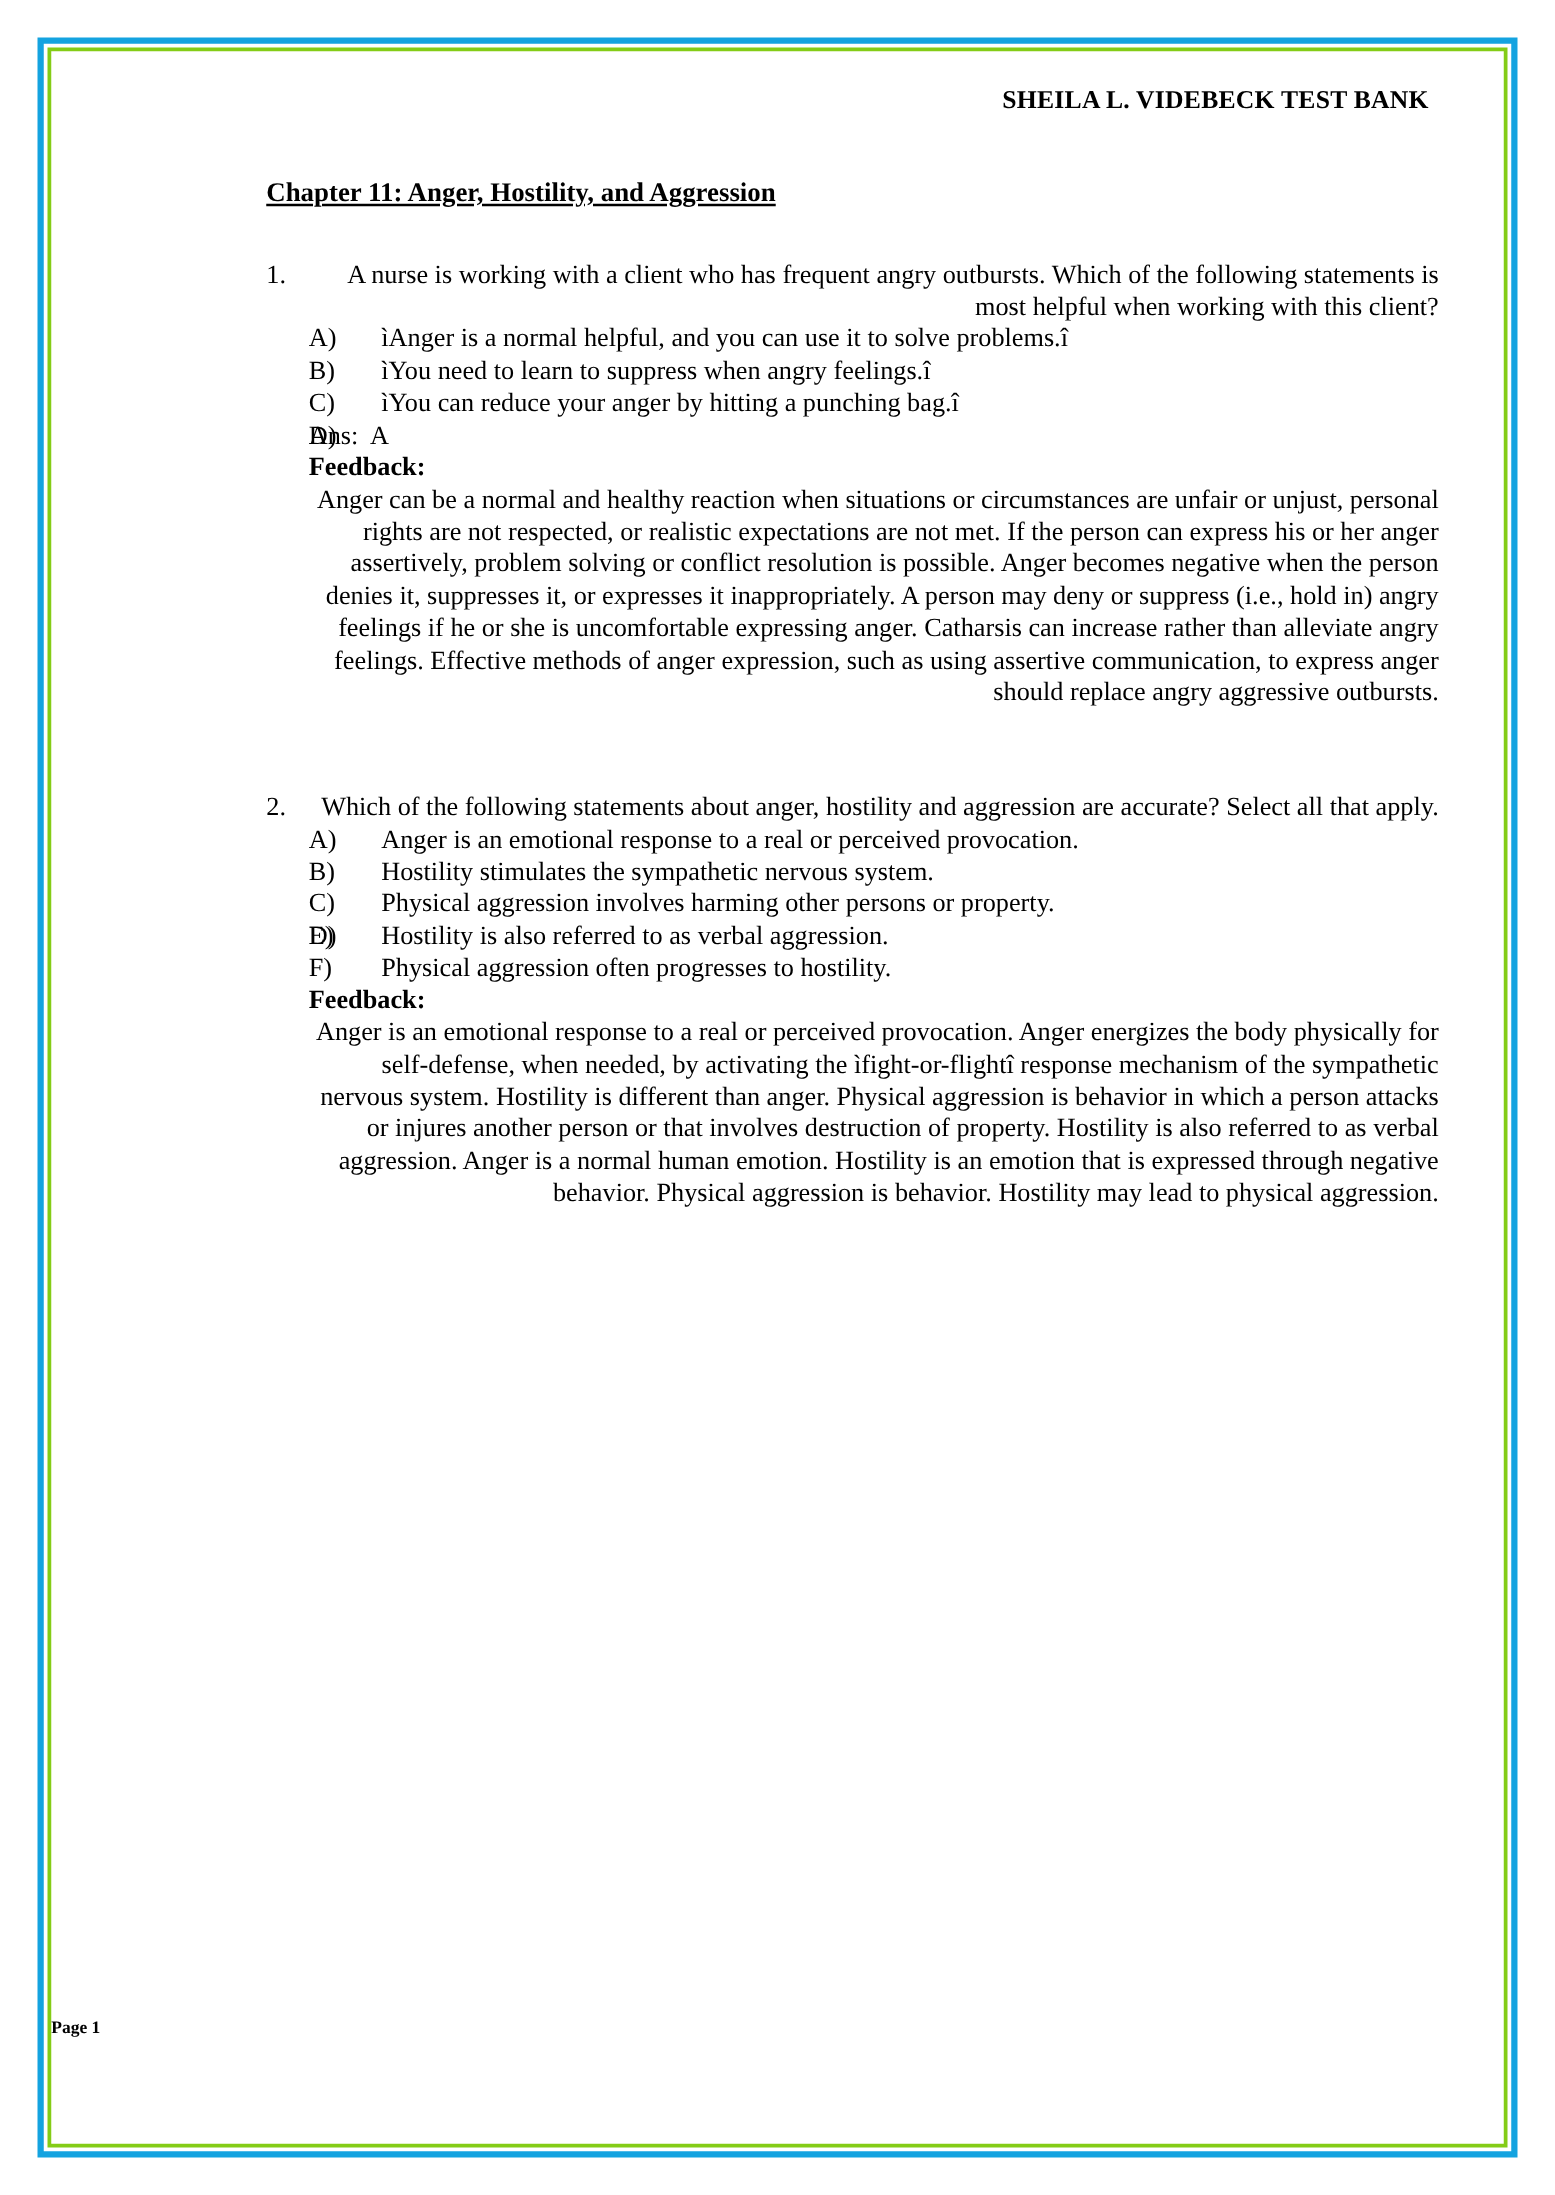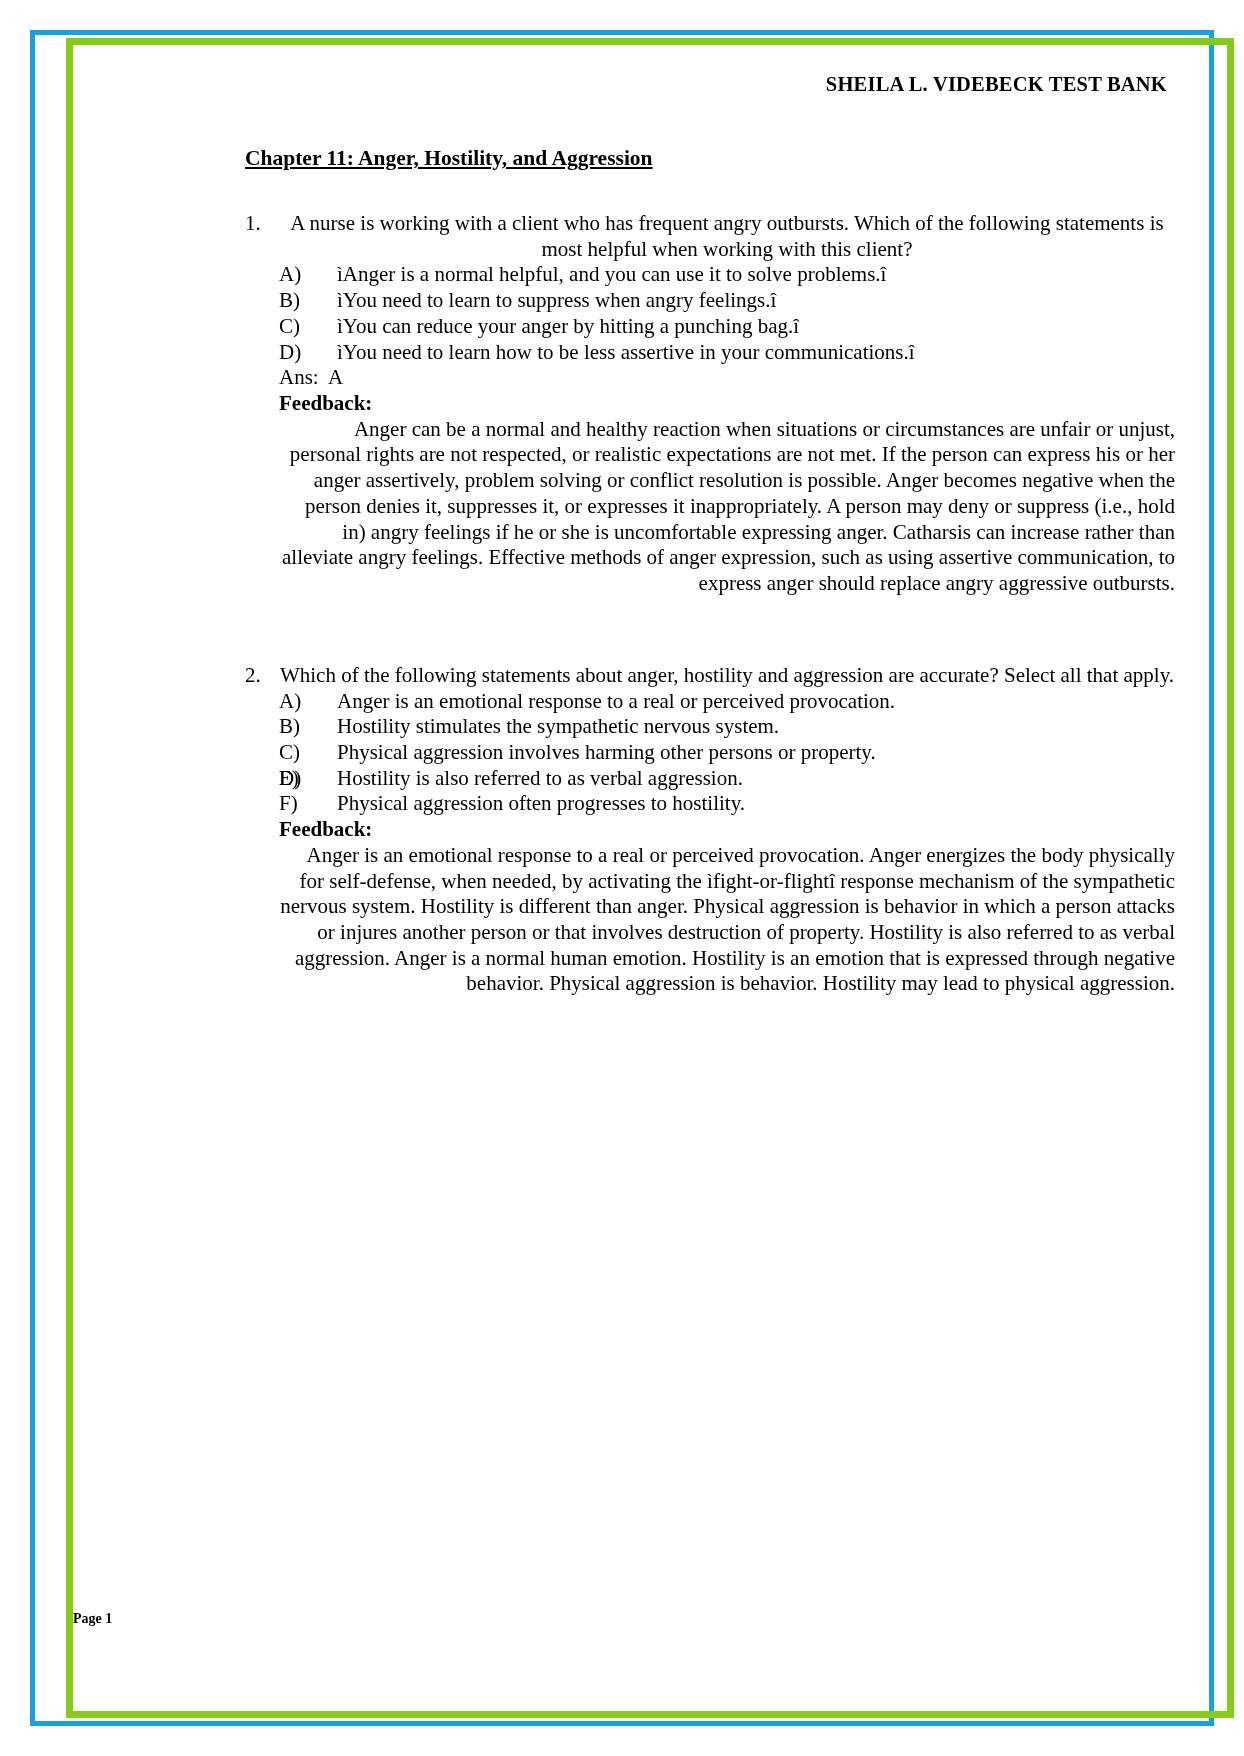--- a/index.html
+++ b/index.html
@@ -23,23 +23,22 @@
     left: 30px;
     top: 30px;
     right: 30px;
     bottom: 30px;
     border: 5px solid #14a3e0;
     padding: 3px;
   }
   .page-frame-inner {
     width: 100%;
     height: 100%;
-    border: 7px solid #84cc16;
-    position: relative;
-    margin-left: 28px;
+    border: 3px solid #84cc16;
+    position: relative;
   }
 
   
   .page {
     position: absolute;
     left: 0;
     top: 0;
     right: 0;
     bottom: 0;
     padding: 22px 52px 0 52px;
@@ -74,21 +73,21 @@
     padding-left: 34px;
     margin-bottom: 0px;
   }
   .q-num {
     position: absolute;
     left: 0;
     top: 0;
   }
   .q-stem-text {
     display: block;
-    text-align: center;
+    text-align: right;
   }
 
   .options {
     padding-left: 34px;
   }
   .option {
     position: relative;
     padding-left: 58px;
     line-height: 1.225;
   }
@@ -150,21 +149,20 @@
           <div class="option">
             <span class="opt-letter">B)</span>
             <span>ìYou need to learn to suppress when angry feelings.î</span>
           </div>
           <div class="option">
             <span class="opt-letter">C)</span>
             <span>ìYou can reduce your anger by hitting a punching bag.î</span>
           </div>
           <div class="option">
             <span class="opt-letter">D)</span>
-            <span>ìYou need to learn how to be less assertive in your communications.î</span>
           </div>
         </div>
 
         <div class="ans-line">
           <span>Ans:</span>&nbsp;
           <span>A</span>
         </div>
 
         <div class="feedback-label">Feedback:</div>
 

